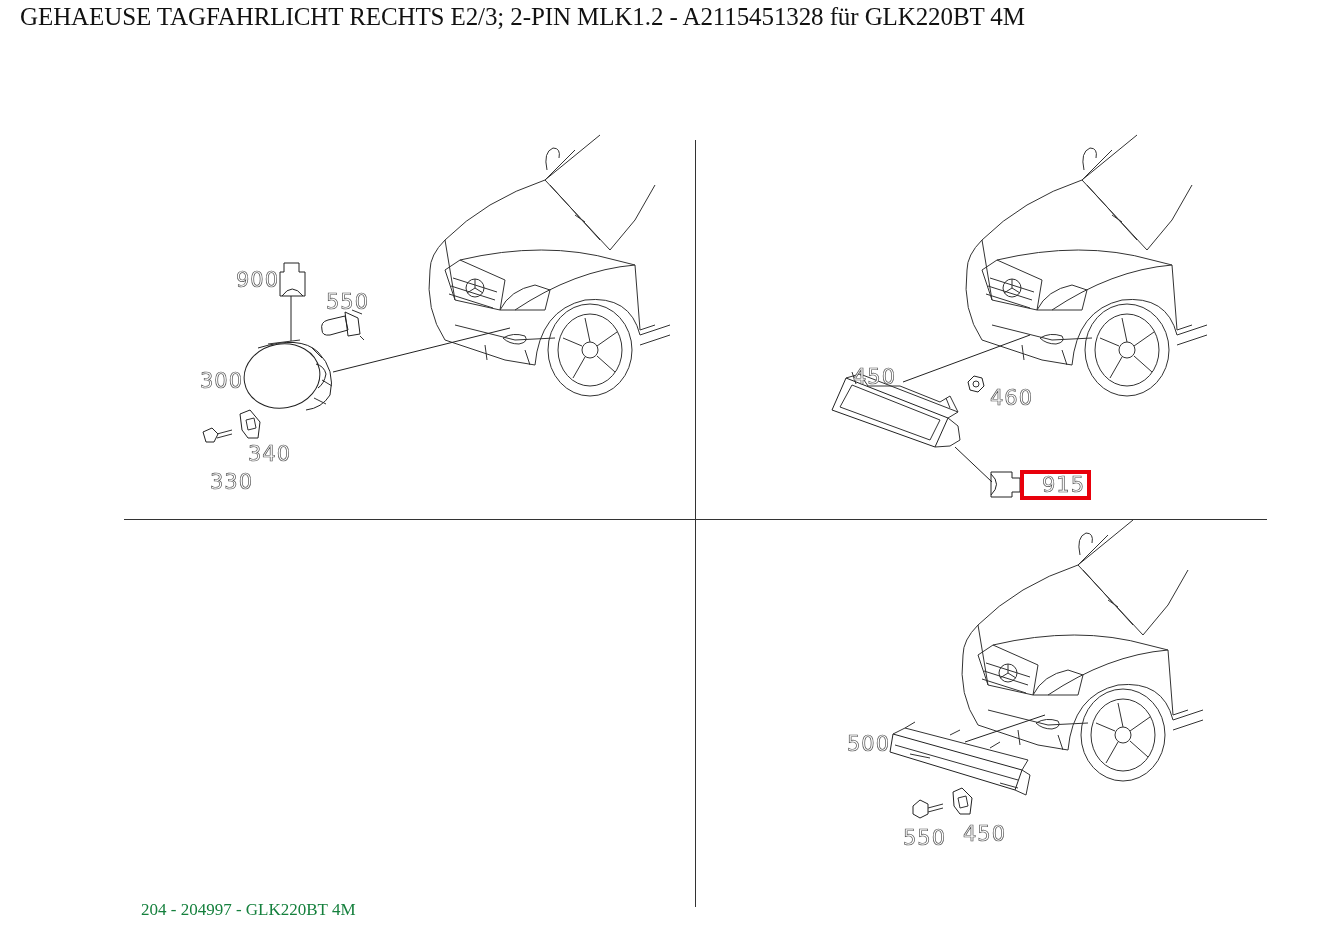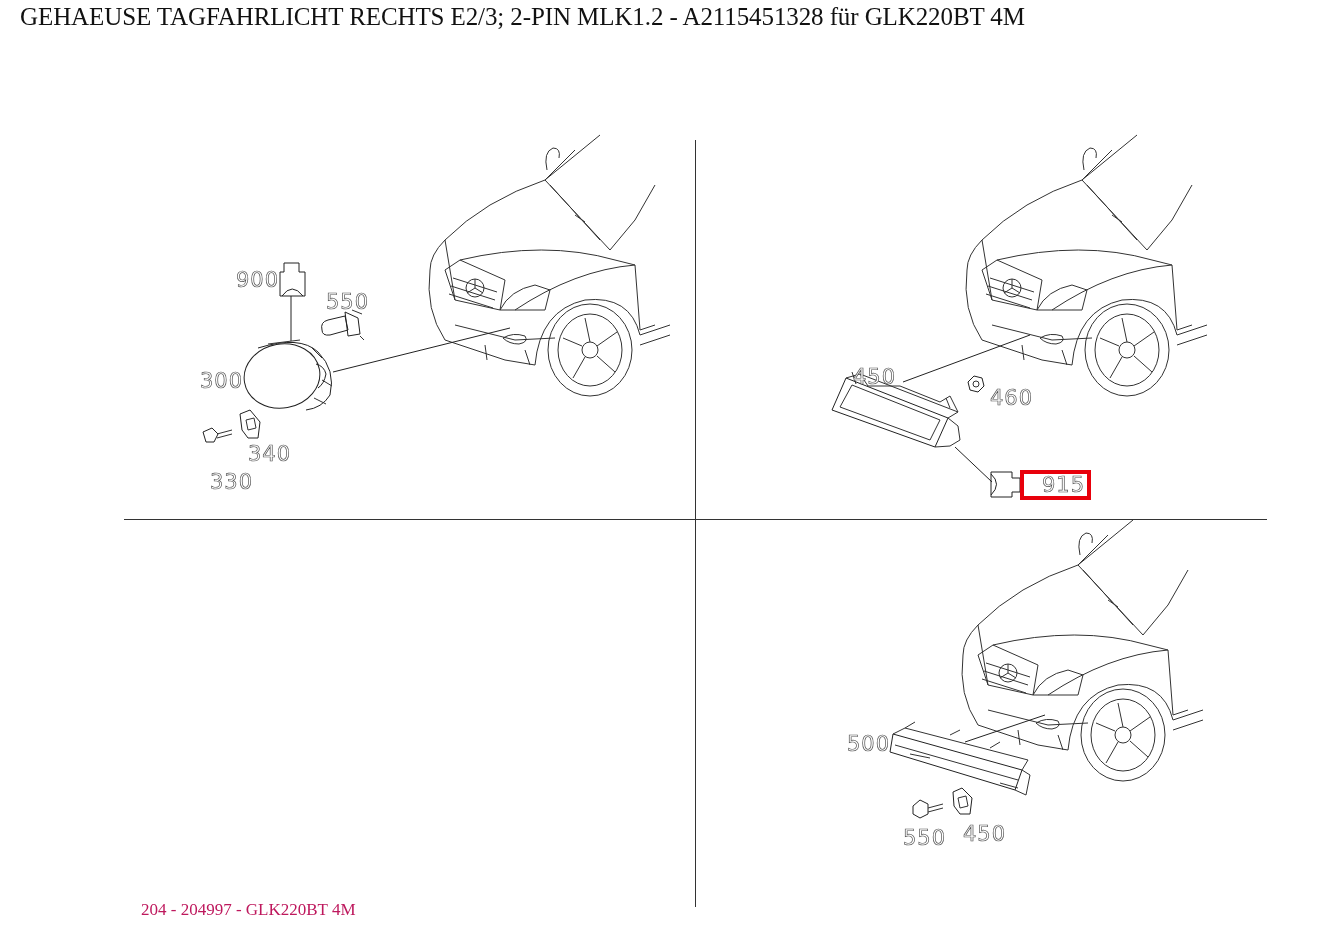--- a/index.html
+++ b/index.html
@@ -1,18 +1,18 @@
 <!DOCTYPE html>
 <html><head>
 <meta charset="utf-8">
 <style>
   html, body { margin: 0; padding: 0; background: #ffffff; }
   body { width: 1326px; height: 937px; position: relative; overflow: hidden; font-family: "DejaVu Serif", serif; color: #111; }
   .title { position: absolute; left: 20px; top: 3px; font-family: "Liberation Serif", serif; font-size: 25px; white-space: nowrap; color: #111; letter-spacing: -0.1px; }
-  .footer { position: absolute; left: 141px; top: 900px; font-family: "Liberation Serif", serif; font-size: 17px; white-space: nowrap; color: #be185d; }
+  .footer { position: absolute; left: 141px; top: 900px; font-family: "Liberation Serif", serif; font-size: 17px; white-space: nowrap; color: #15803d; }
   .divider-v { position: absolute; left: 695px; top: 140px; width: 1px; height: 767px; background: #333; }
   .divider-h { position: absolute; left: 124px; top: 519px; width: 1143px; height: 1px; background: #333; }
   svg.diagram { position: absolute; left: 0; top: 0; }
   .callout { position: absolute; font-family: "DejaVu Sans", sans-serif; font-size: 21px; color: #fff; -webkit-text-stroke: 0.7px #555; letter-spacing: 1px; line-height: 1; cursor: pointer; }
   .callout.hl { border: 4px solid #e8000b; padding: 1px 2px 0 18px; }
 </style>
 </head>
 <body>
 
 <div class="title">GEHAEUSE TAGFAHRLICHT RECHTS E2/3; 2-PIN MLK1.2 - A2115451328 für GLK220BT 4M</div>

